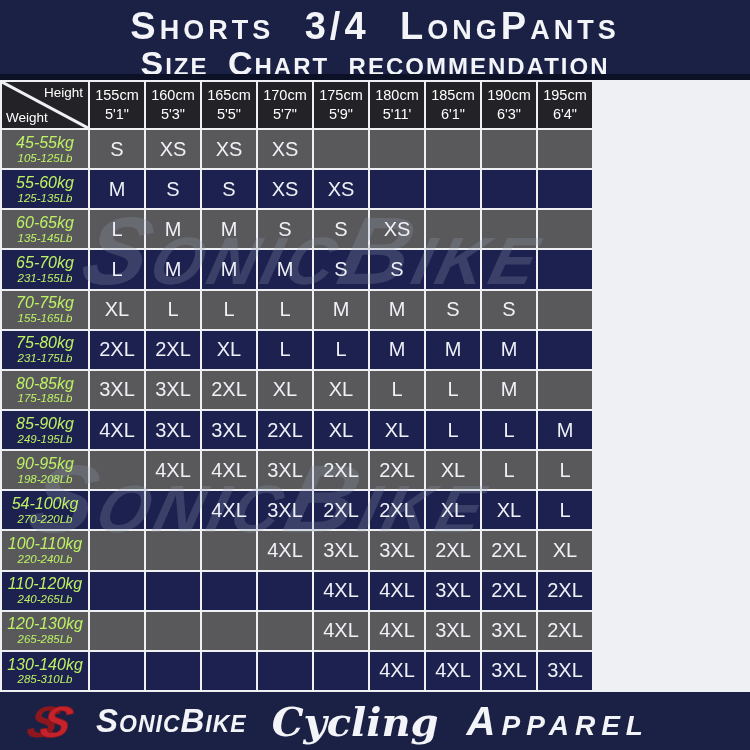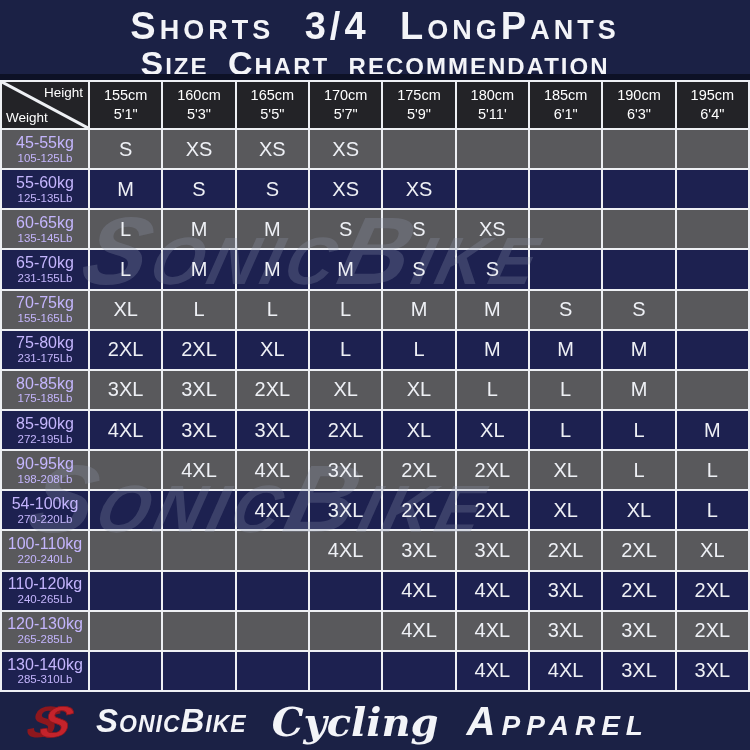--- a/index.html
+++ b/index.html
@@ -28,38 +28,38 @@
   .table-wrap {
     position: relative;
     width: 750px; height: 612px;
     background: #eef0f4;
     padding: 2px;
     overflow: hidden;
   }
   .grid {
     position: relative;
     display: grid;
-    width: 746px; height: 608px;
+    width: 590px; height: 608px;
     grid-template-columns: 86px repeat(9, 1fr);
     grid-template-rows: 46px repeat(14, 1fr);
     gap: 2px;
     background: #eef0f4;
   }
   .cell { display: flex; align-items: center; justify-content: center; overflow: hidden; }
   .cell > .txt { position: relative; z-index: 6; }
 
   .hcell { background: #232327; color: #ffffff; flex-direction: column; font-size: 14.5px; line-height: 1.3; }
   .corner { background: #232327; position: relative; }
   .corner svg { position: absolute; left: 0; top: 0; width: 100%; height: 100%; }
   .corner .h-lab { position: absolute; top: 3px; right: 5px; font-size: 13.5px; color: #fff; z-index: 6; }
   .corner .w-lab { position: absolute; bottom: 3px; left: 4px; font-size: 13.5px; color: #fff; z-index: 6; }
 
   .row-gray { background: #59595c; }
   .row-navy { background: #1d2150; }
-  .wcell { flex-direction: column; color: #c4b5fd; line-height: 1.12; }
+  .wcell { flex-direction: column; color: #bef264; line-height: 1.12; font-style: italic; }
   .wcell .kg { font-size: 16px; }
   .wcell .lb { font-size: 11.5px; }
   .scell { color: #eef0f5; font-size: 20px; }
 
   .wm {
     position: absolute;
     white-space: nowrap;
     font-weight: bold;
     font-style: italic;
     font-variant: small-caps;
@@ -368,21 +368,21 @@
           <span class="txt">L</span>
         </div>
         <div class="cell scell row-gray">
           <span class="txt">M</span>
         </div>
         <div class="cell scell row-gray">
           <span class="txt"></span>
         </div>
         <div class="cell wcell row-navy">
           <span class="txt kg">85-90kg</span>
-          <span class="txt lb">272-195Lb</span>
+          <span class="txt lb">249-195Lb</span>
         </div>
         <div class="cell scell row-navy">
           <span class="txt">4XL</span>
         </div>
         <div class="cell scell row-navy">
           <span class="txt">3XL</span>
         </div>
         <div class="cell scell row-navy">
           <span class="txt">3XL</span>
         </div>

